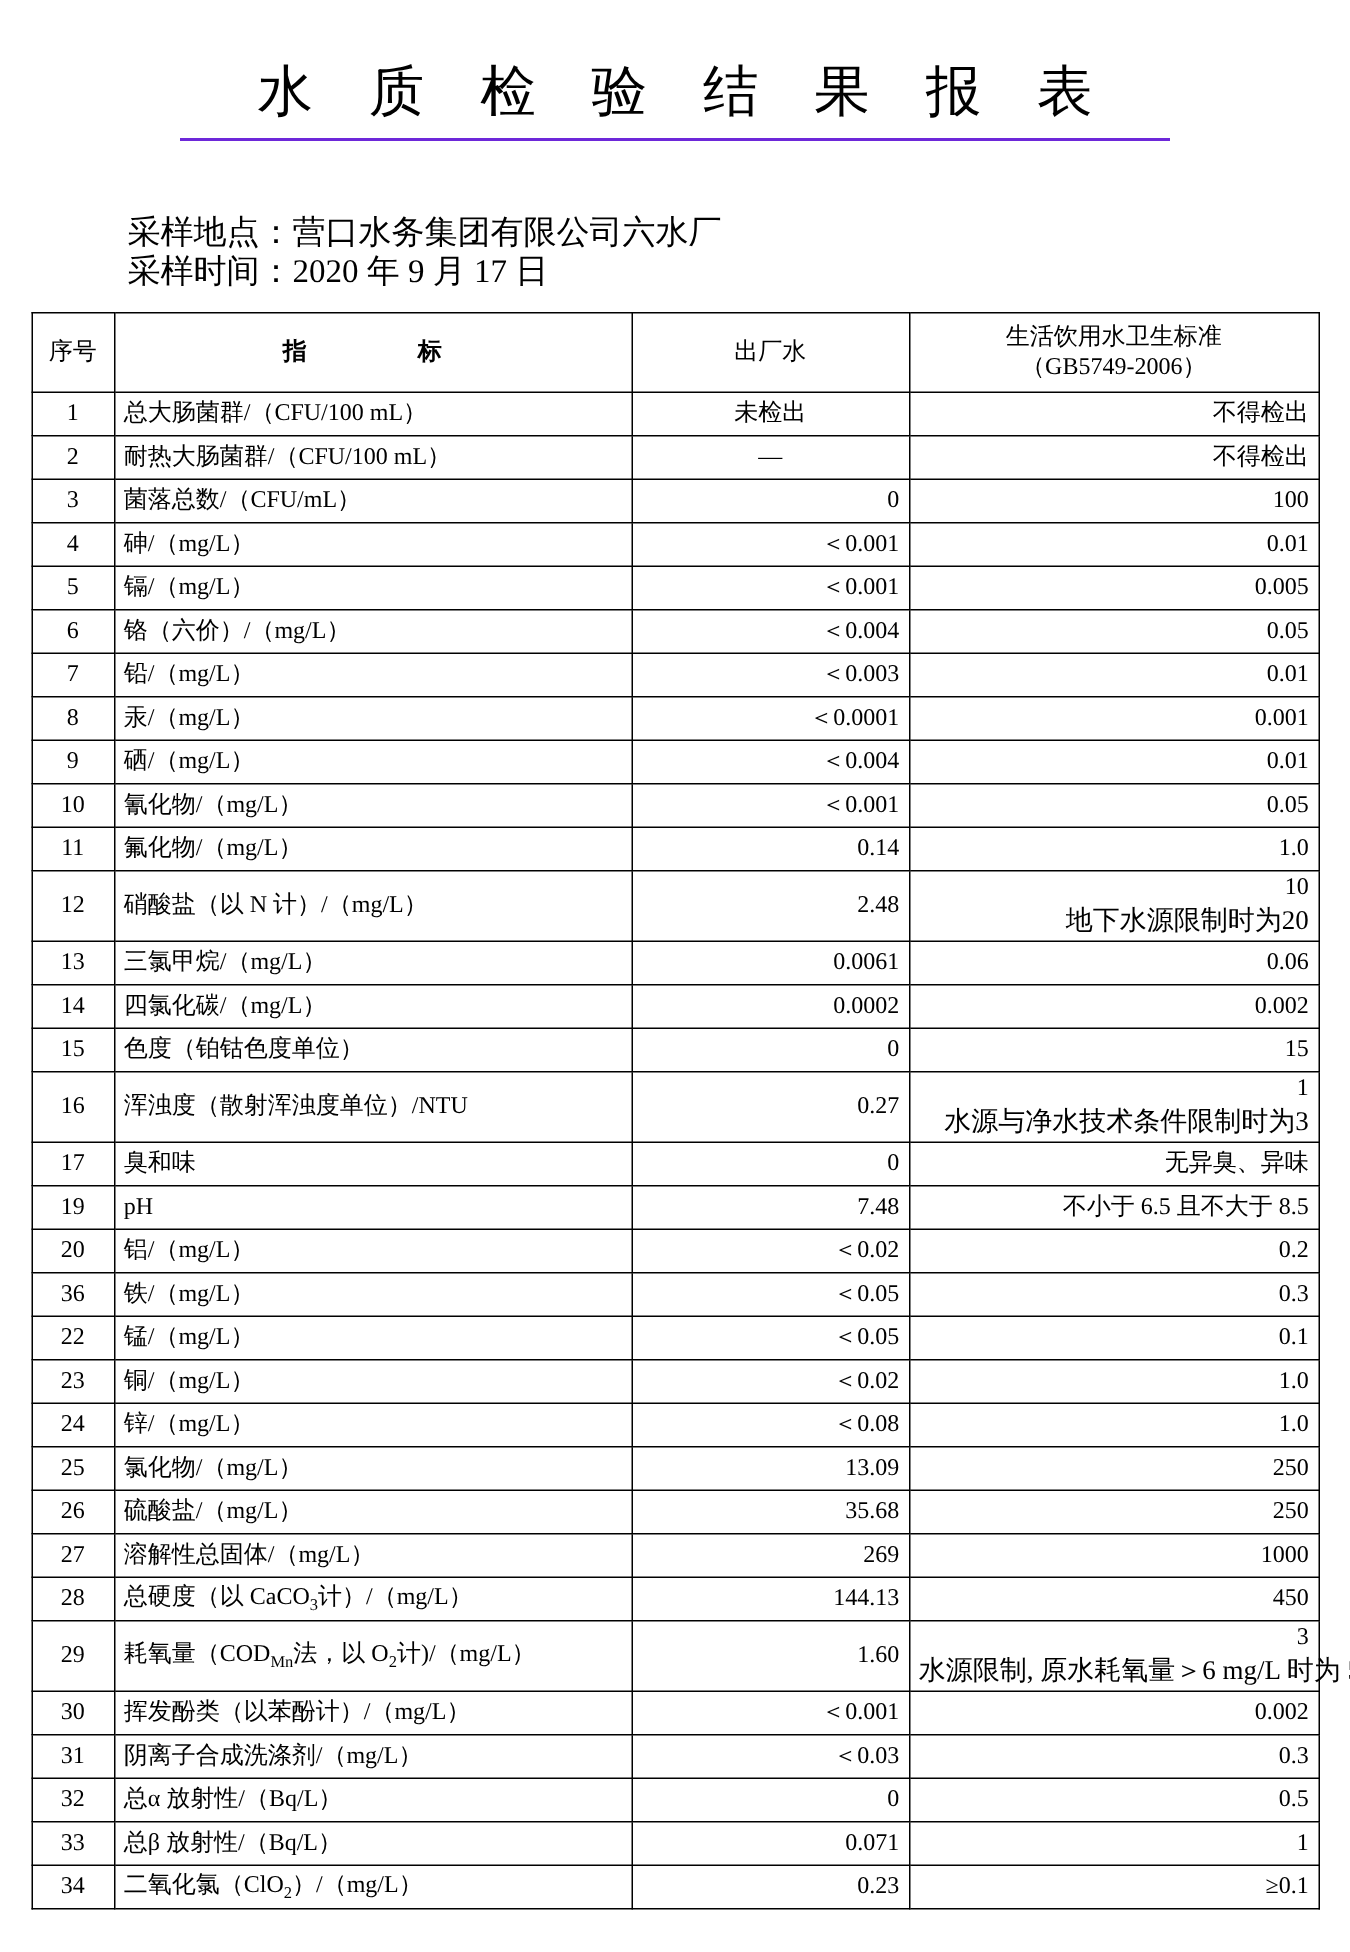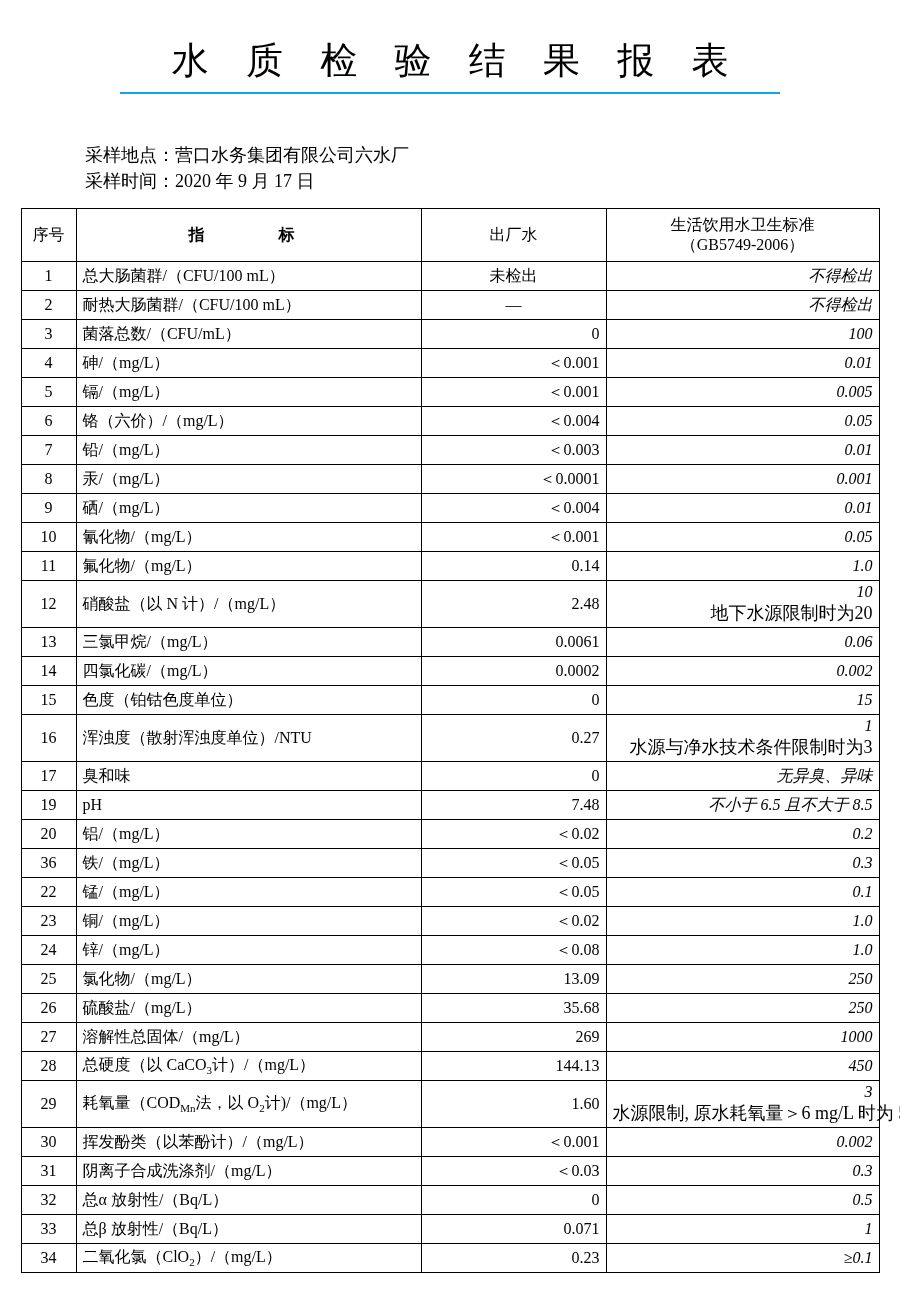--- a/index.html
+++ b/index.html
@@ -26,26 +26,26 @@
     letter-spacing: 14px;
     font-weight: 400;
     margin: 0;
     padding: 36px 0 4px 0;
     text-indent: 14px;
     font-family: "Liberation Serif", "DejaVu Serif", serif;
   }
   .title-wrap {
     width: 660px;
     margin: 0 auto;
-    border-bottom: 2px solid #0ea5e9;
+    border-bottom: 2px solid #6d28d9;
     padding-bottom: 2px;
   }
   .meta {
     margin: 48px 0 0 85px;
-    font-size: 18px;
+    font-size: 22px;
     line-height: 26px;
   }
   .meta div {
     white-space: nowrap;
   }
   table.report {
     border-collapse: collapse;
     margin: 14px auto 0 auto;
     width: 810px;
     table-layout: fixed;
@@ -75,21 +75,21 @@
   .hdr-std-l2 { display: block; }
   tbody td { height: 28px; }
   td.center { text-align: center; }
   .sub { font-size: 11px; vertical-align: sub; }
   .note {
     display: block;
     font-size: 18px;
     line-height: 1.3;
     white-space: nowrap;
   }
-  .val-main { display: block; font-style: italic; }
+  .val-main { display: block; }
   .tall td { height: 46px; margin-left: 10px; }
 </style>
 </head>
 <body>
 
 <div class="page">
 
   <div class="title-wrap">
     <h1 class="doc-title">水 质 检 验 结 果 报 表</h1>
   </div>

